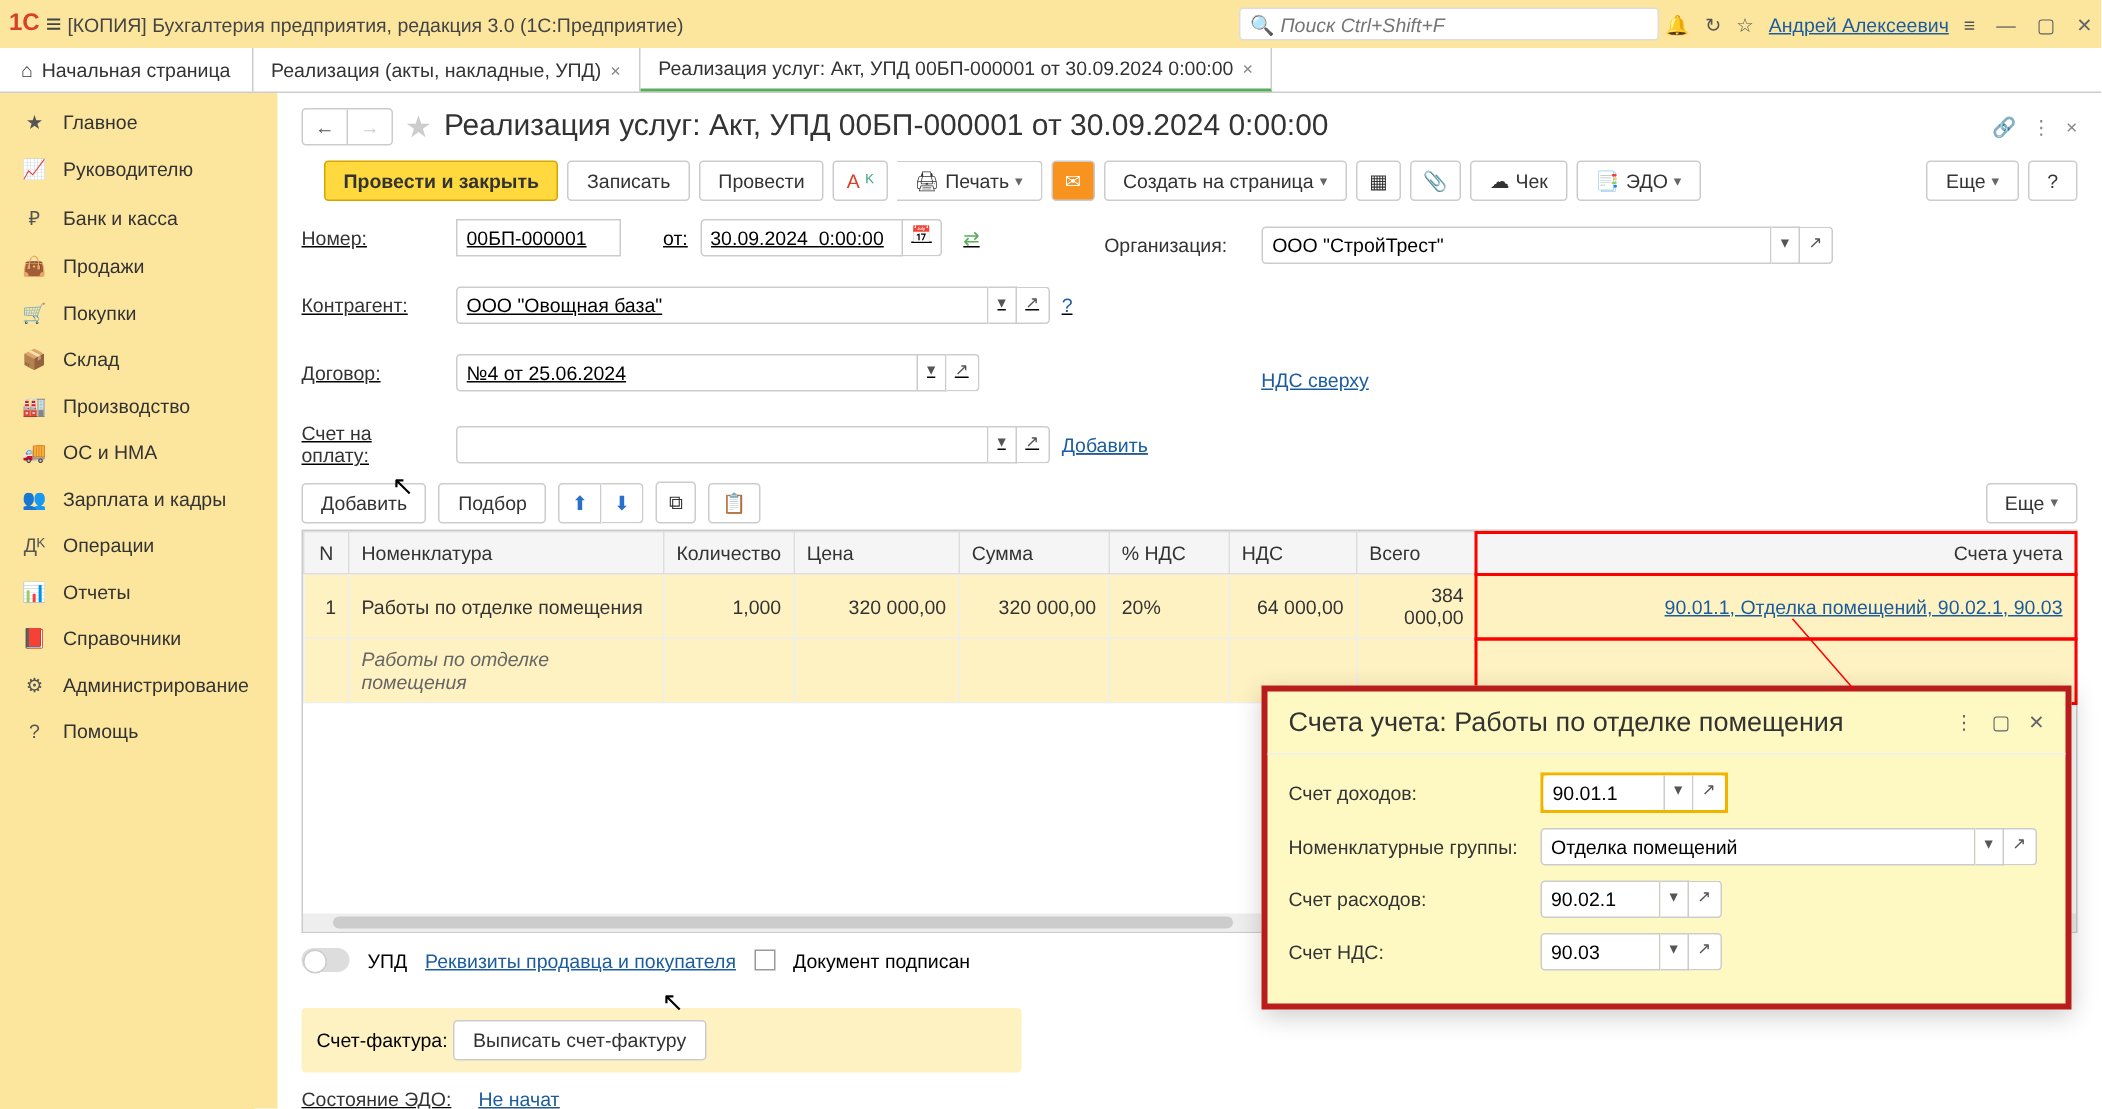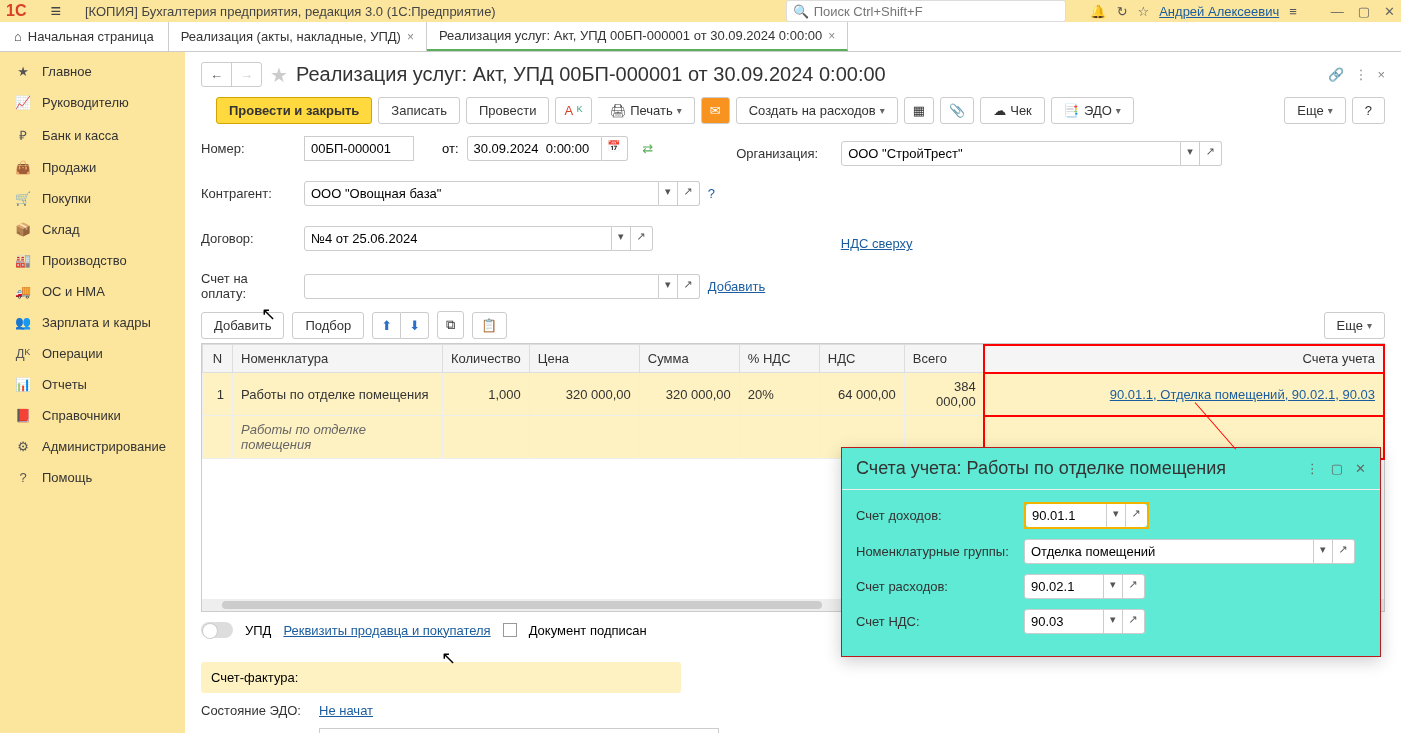--- a/index.html
+++ b/index.html
@@ -1,23 +1,23 @@
 <!DOCTYPE html>
 <html><head>
 <meta charset="utf-8">
 <style>
 * { box-sizing: border-box; margin: 0; padding: 0; font-family: Arial, sans-serif; font-size: 13px; }
 body { background: #fff; overflow: hidden; width: 1401px; height: 739px; position: relative; }
-.titlebar { height: 22px; background: #fce69e; display: flex; align-items: center; padding: 0 6px; gap: 24px; }
+.titlebar { height: 32px; background: #fce69e; display: flex; align-items: center; padding: 0 6px; gap: 4px; }
 .logo { color: #d84027; font-weight: bold; font-size: 16px; }
 .hamburger { font-size: 18px; color: #444; cursor: pointer; }
 .app-title { color: #444; flex: 0 0 auto; }
 .title-spacer { flex: 1; }
 .search-box { display: flex; align-items: center; background: #fff; border: 1px solid #ddd; border-radius: 3px; padding: 2px 6px; width: 280px; height: 22px; }
-.search-box input { border: none; outline: none; flex: 1; color: #888; }
+.search-box input { border: none; outline: none; flex: 1; color: #888; font-style: italic; }
 .search-icon { color: #999; margin-right: 4px; }
 .title-icons { display: flex; gap: 10px; align-items: center; color: #555; }
 .title-icons span { cursor: pointer; }
 .user-link { color: #1a5c9e; text-decoration: underline; }
 .window-controls { display: flex; gap: 14px; margin-left: 10px; }
 .window-controls span { color: #666; cursor: pointer; }
 
 .tabbar { height: 30px; background: #fff; border-bottom: 1px solid #ccc; display: flex; align-items: stretch; }
 .home-tab { display: flex; align-items: center; gap: 6px; padding: 0 14px; border-right: 1px solid #ccc; color: #333; }
 .tab { display: flex; align-items: center; gap: 6px; padding: 0 12px; border-right: 1px solid #ccc; color: #333; position: relative; }
@@ -42,21 +42,21 @@
 .btn { border: 1px solid #ccc; background: #fff; padding: 5px 12px; border-radius: 3px; cursor: pointer; color: #333; display: inline-flex; align-items: center; gap: 4px; }
 .btn.primary { background: #ffd93d; border-color: #d4a500; font-weight: bold; }
 .btn.icon-only { padding: 5px 8px; }
 .btn-group { display: flex; }
 .btn-group .btn { border-radius: 0; }
 .btn-group .btn:first-child { border-radius: 3px 0 0 3px; }
 .btn-group .btn:last-child { border-radius: 0 3px 3px 0; border-left: none; }
 .toolbar-spacer { flex: 1; }
 .dropdown-arrow::after { content: " ▾"; font-size: 10px; color: #666; }
 
-.form-row { display: flex; align-items: center; margin-bottom: 10px; gap: 8px; }
+.form-row { display: flex; align-items: center; margin-bottom: 10px; gap: 8px; text-decoration: underline; }
 .form-label { width: 95px; color: #333; }
 .form-input { border: 1px solid #ccc; padding: 4px 6px; background: #fff; }
 .input-group { display: flex; }
 .input-group .form-input { border-radius: 3px 0 0 3px; }
 .input-group .btn-picker { border: 1px solid #ccc; border-left: none; padding: 3px 6px; background: #fff; cursor: pointer; color: #555; font-size: 11px; }
 .input-group .btn-picker:last-child { border-radius: 0 3px 3px 0; }
 .link { color: #1a5c9e; text-decoration: underline; cursor: pointer; }
 .row-split { display: flex; gap: 40px; margin-bottom: 10px; }
 .col-left { flex: 0 0 auto; }
 .col-right { display: flex; gap: 10px; align-items: center; margin-left: 43px; }
@@ -77,21 +77,21 @@
 .scrollbar-h { height: 12px; background: #eee; position: relative; }
 .scrollbar-h .thumb { position: absolute; left: 20px; width: 600px; height: 8px; top: 2px; background: #ccc; border-radius: 4px; }
 
 .bottom-opts { display: flex; align-items: center; gap: 12px; margin: 10px 0; }
 .toggle { width: 32px; height: 16px; background: #ddd; border-radius: 8px; position: relative; }
 .toggle::after { content: ""; width: 14px; height: 14px; background: #fff; border-radius: 50%; position: absolute; left: 1px; top: 1px; border: 1px solid #ccc; }
 .checkbox { width: 14px; height: 14px; border: 1px solid #999; }
 
 .invoice-row { background: #fff2c2; padding: 8px 10px; display: flex; align-items: center; gap: 4px; border-radius: 3px; margin-bottom: 10px; width: 480px; margin-top: 24px; }
 
-.popup { position: absolute; right: 20px; top: 395px; width: 540px; background: #5eead4; border: 1px solid #b91c1c; box-shadow: 0 4px 16px rgba(0,0,0,0.2); }
+.popup { position: absolute; right: 20px; top: 395px; width: 540px; background: #fef9c3; border: 4px solid #b91c1c; box-shadow: 0 4px 16px rgba(0,0,0,0.2); }
 .popup-title { display: flex; align-items: center; padding: 10px 14px; border-bottom: 1px solid #eee; }
 .popup-title h3 { font-size: 18px; font-weight: normal; color: #333; flex: 1; }
 .popup-title .win-btns { display: flex; gap: 12px; color: #666; }
 .popup-body { padding: 12px 14px; }
 .popup-row { display: flex; align-items: center; gap: 8px; margin-bottom: 10px; }
 .popup-label { width: 160px; color: #333; }
 .popup-input-hl { border: 2px solid #f2b200; }
 .popup-footer { display: flex; justify-content: flex-end; gap: 8px; padding: 10px 14px; border-top: 1px solid #eee; }
 
 .cursor-arrow { position: absolute; font-size: 18px; pointer-events: none; }
@@ -219,21 +219,21 @@
       <button class="btn">Записать</button>
       <button class="btn">Провести</button>
       <button class="btn icon-only">
           <span style="color:#d84027">А</span>
           <span style="color:#4a8">ᴷ</span>
         </button>
       <div class="btn-group">
         <button class="btn dropdown-arrow">🖨 <span>Печать</span></button>
       </div>
       <button class="btn icon-only" style="background:#f7931e;color:#fff">✉</button>
-      <button class="btn dropdown-arrow">Создать на расходов</button>
+      <button class="btn dropdown-arrow">Создать на страница</button>
       <button class="btn icon-only">▦</button>
       <button class="btn icon-only">📎</button>
       <button class="btn">☁ <span>Чек</span></button>
       <button class="btn dropdown-arrow">📑 <span>ЭДО</span></button>
       <span class="toolbar-spacer"></span>
       <button class="btn dropdown-arrow">Еще</button>
       <button class="btn">?</button>
     </div>
 
     <div class="row-split">
@@ -356,20 +356,21 @@
     <div class="bottom-opts">
       <div class="toggle"></div>
       <span>УПД</span>
       <span class="link">Реквизиты продавца и покупателя</span>
       <div class="checkbox"></div>
       <span>Документ подписан</span>
     </div>
 
     <div class="invoice-row">
       <span>Счет-фактура:</span>
+      <button class="btn">Выписать счет-фактуру</button>
     </div>
 
     <div class="form-row">
       <span class="form-label" style="width:110px">Состояние ЭДО:</span>
       <span class="link">Не начат</span>
     </div>
 
     <div class="form-row">
       <span class="form-label" style="width:110px">Комментарий:</span>
       <input class="form-input" style="width: 400px;">

